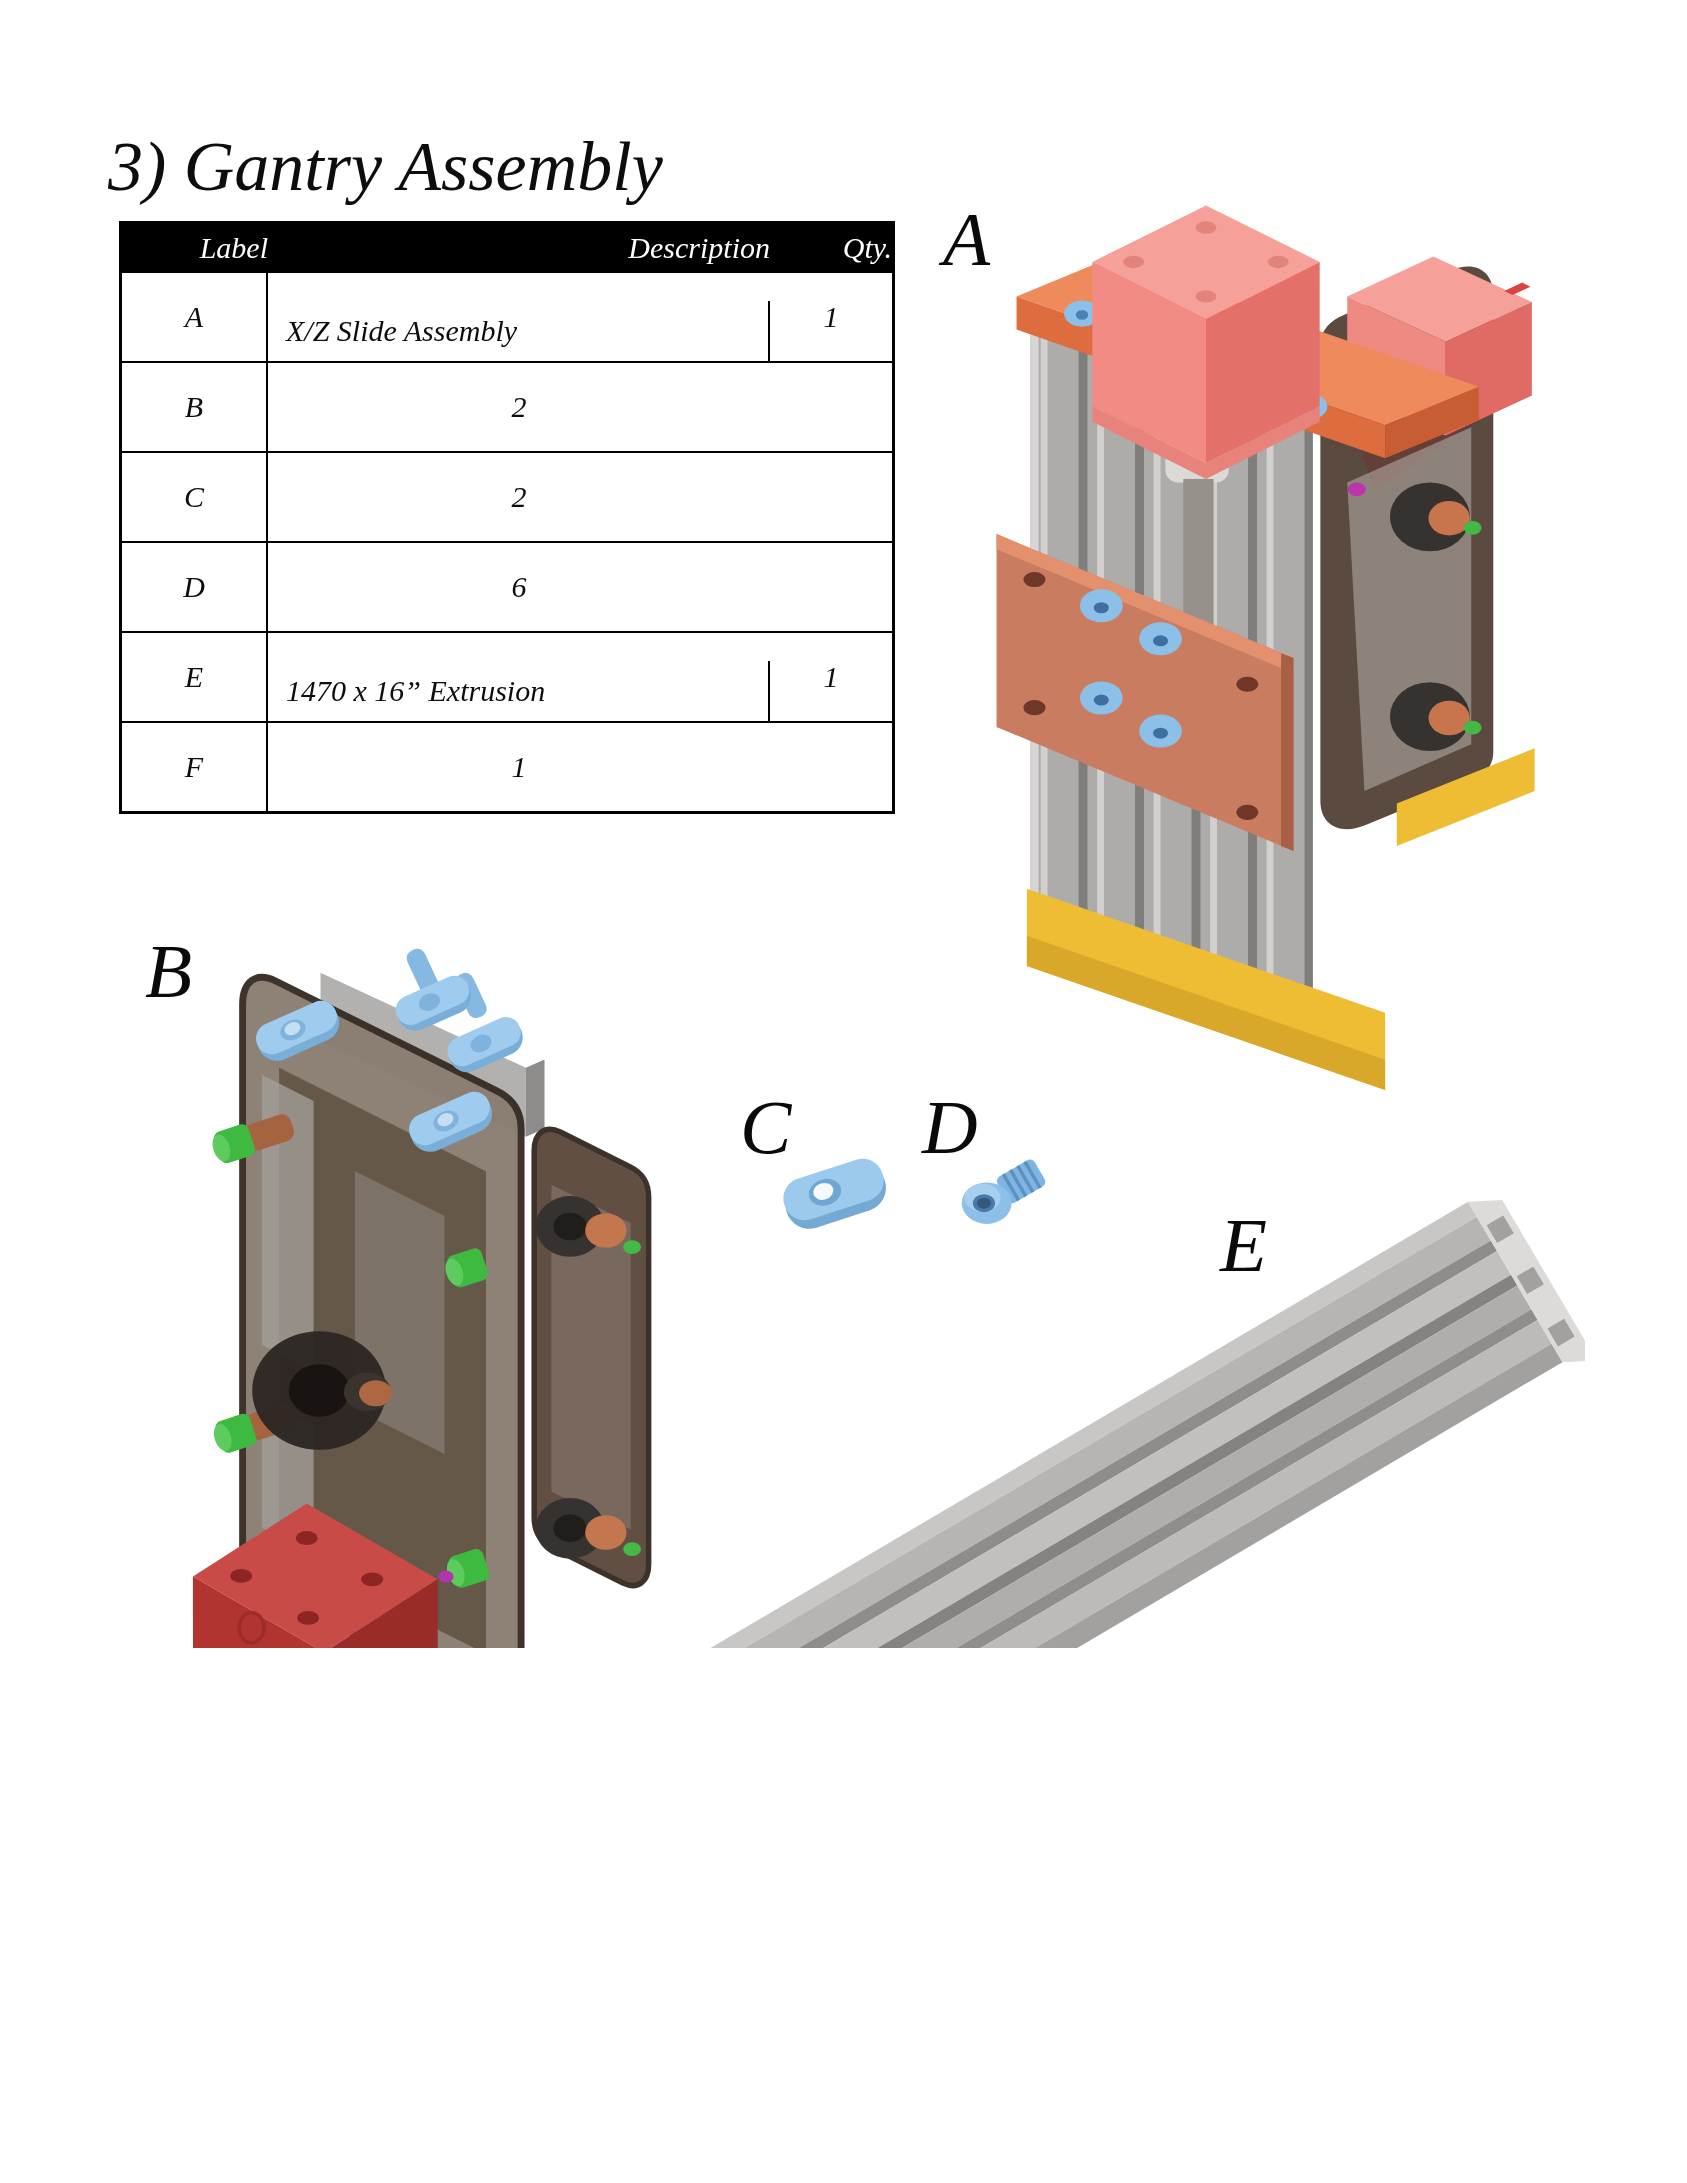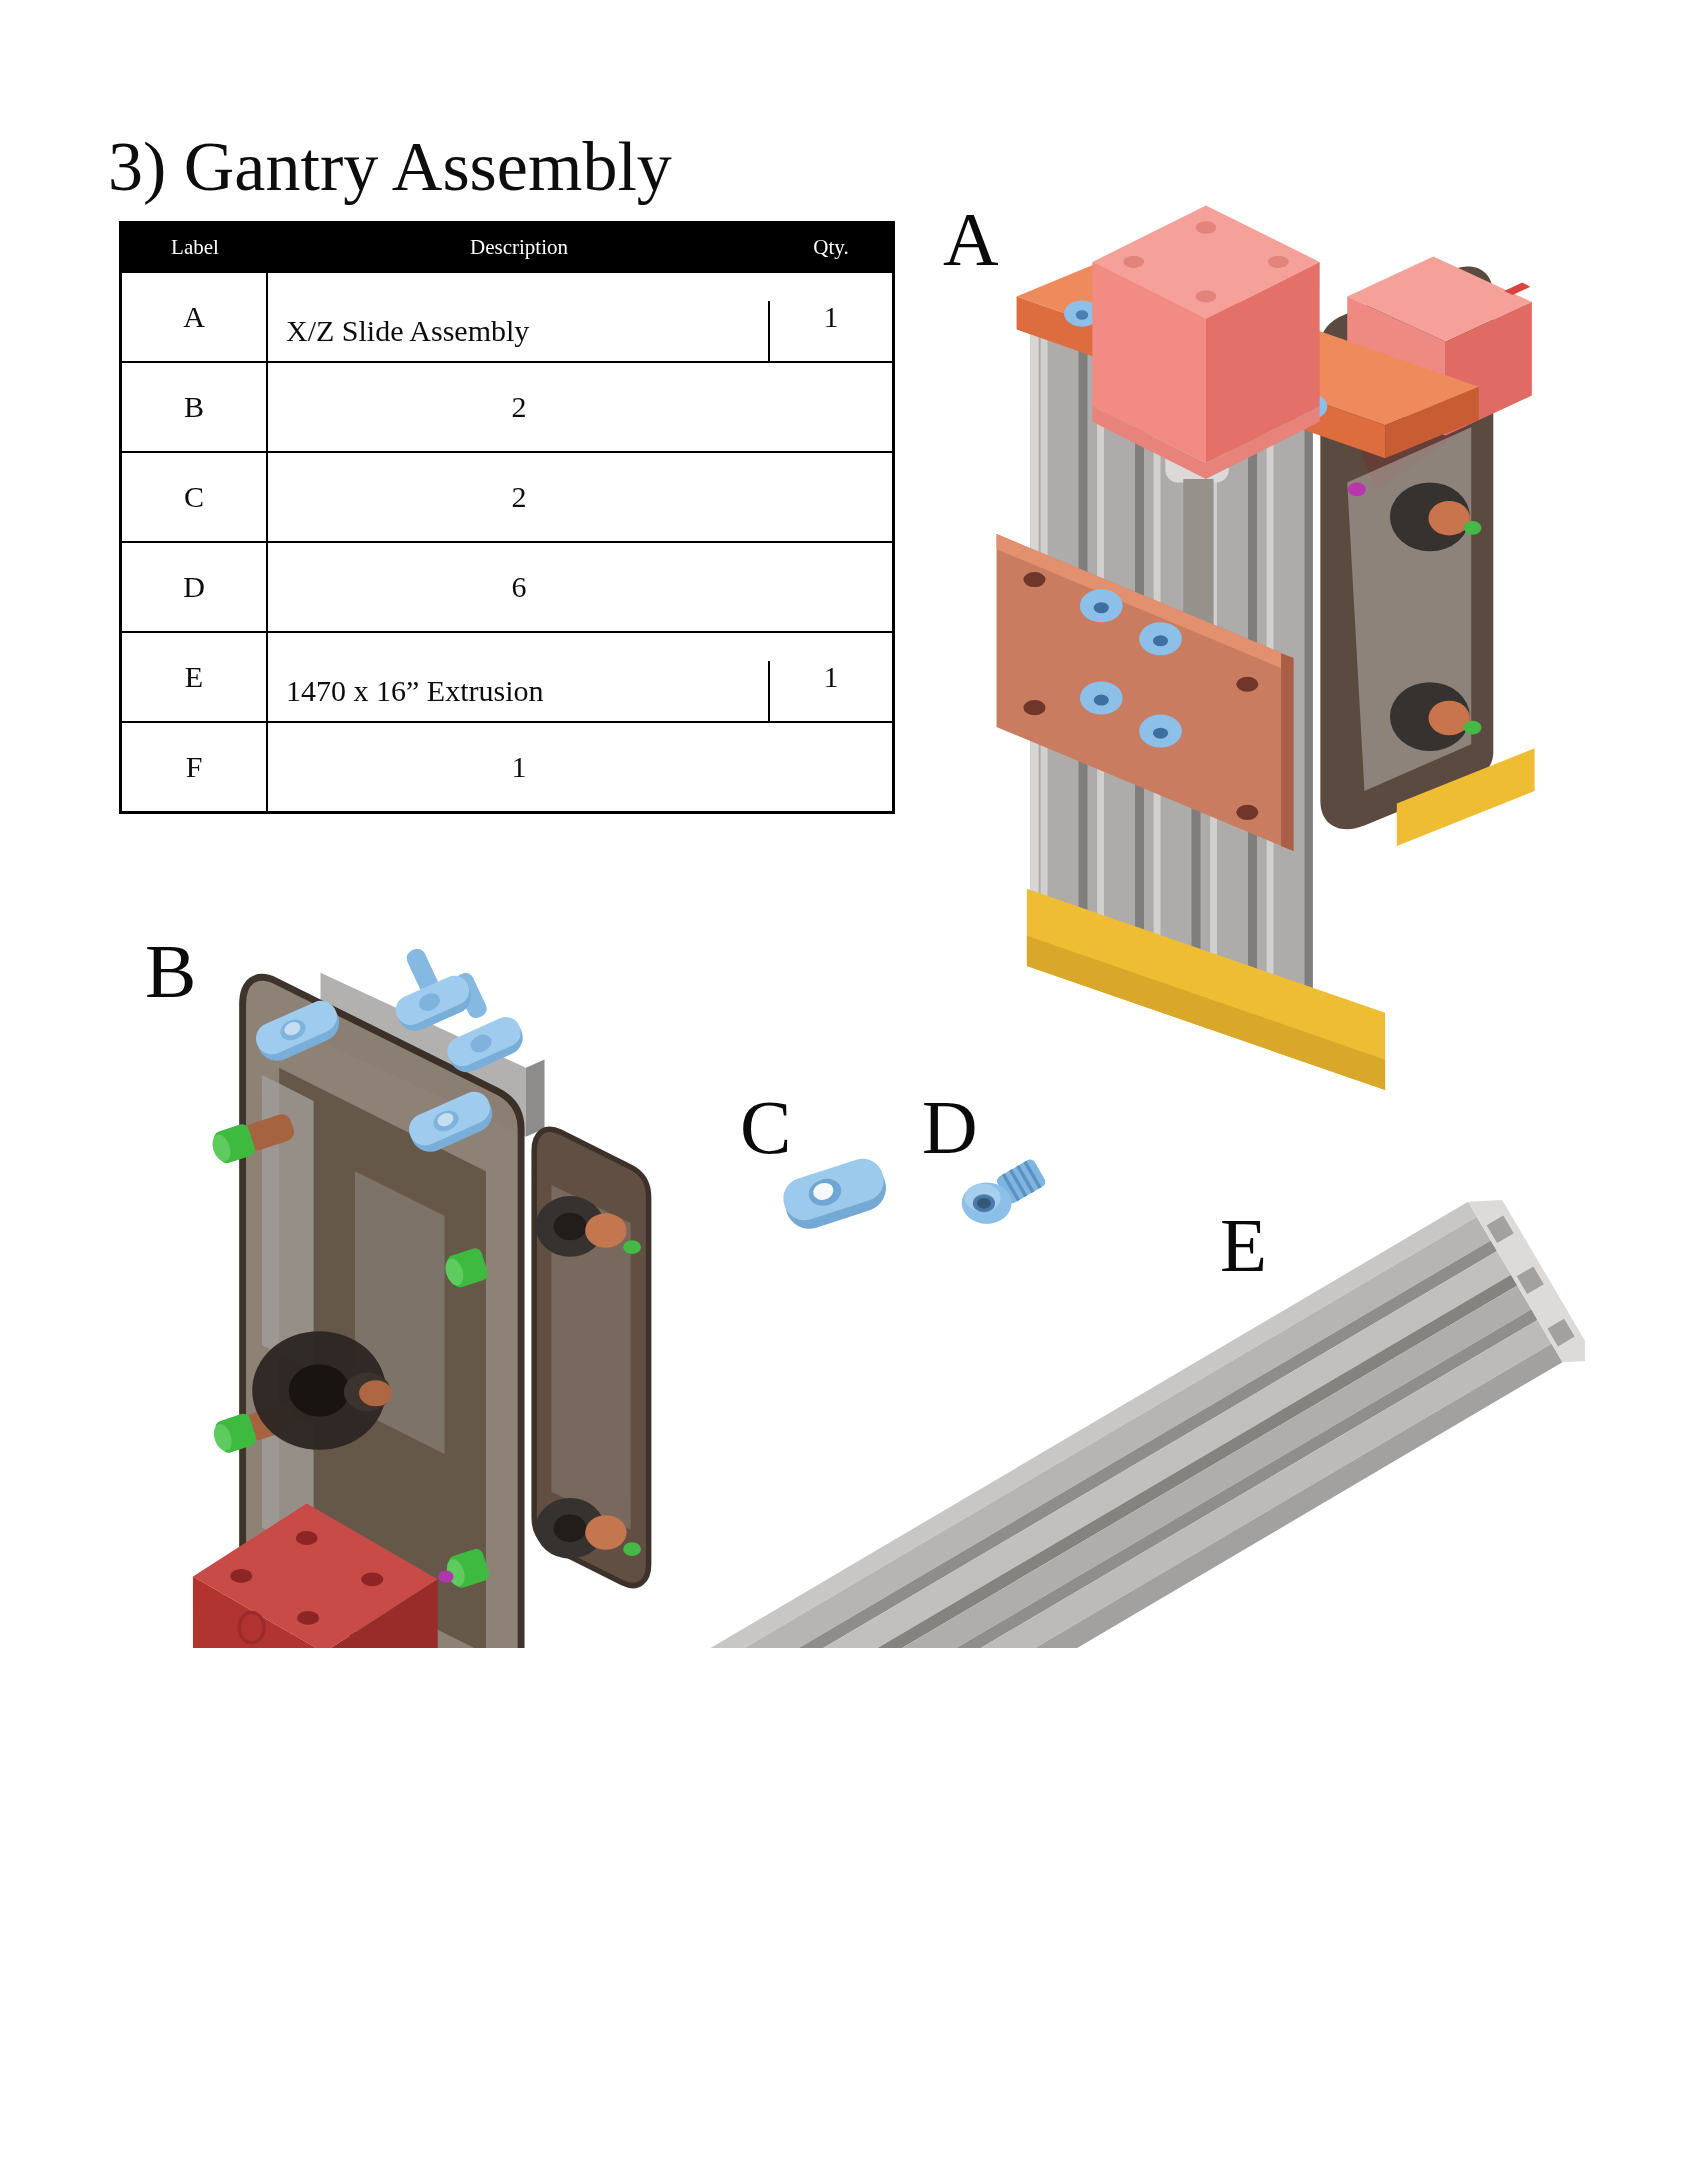--- a/index.html
+++ b/index.html
@@ -4,20 +4,21 @@
 <style>
   html,body{margin:0;padding:0;background:#ffffff;}
   #page{
     position:relative;
     width:1687px;
     height:1648px;
     background:#ffffff;
     font-family:"Liberation Serif","DejaVu Serif",serif;
     color:#0d0d0d;
     overflow:hidden;
+    font-style:italic;
   }
   #title{
     position:absolute;
     left:108px;
     top:130px;
     font-size:70px;
     line-height:1.05;
     color:#0d0d0d;
     white-space:nowrap;
   }
@@ -33,22 +34,22 @@
   }
   .t-header{
     display:grid;
     grid-template-columns:146px 502px auto;
     background:#000;
     color:#fff;
     height:47px;
     align-items:center;
   }
   .t-header .hcell{
-    text-align:center;
-    font-size:21px;
+    text-align:right;
+    font-size:30px;
   }
   .t-row{
     display:grid;
     grid-template-columns:146px 502px auto;
     height:88px;
     border-top:2.8px solid #000;
   }
   .t-row:first-of-type{border-top:none;}
   .t-row .cell{
     display:flex;

